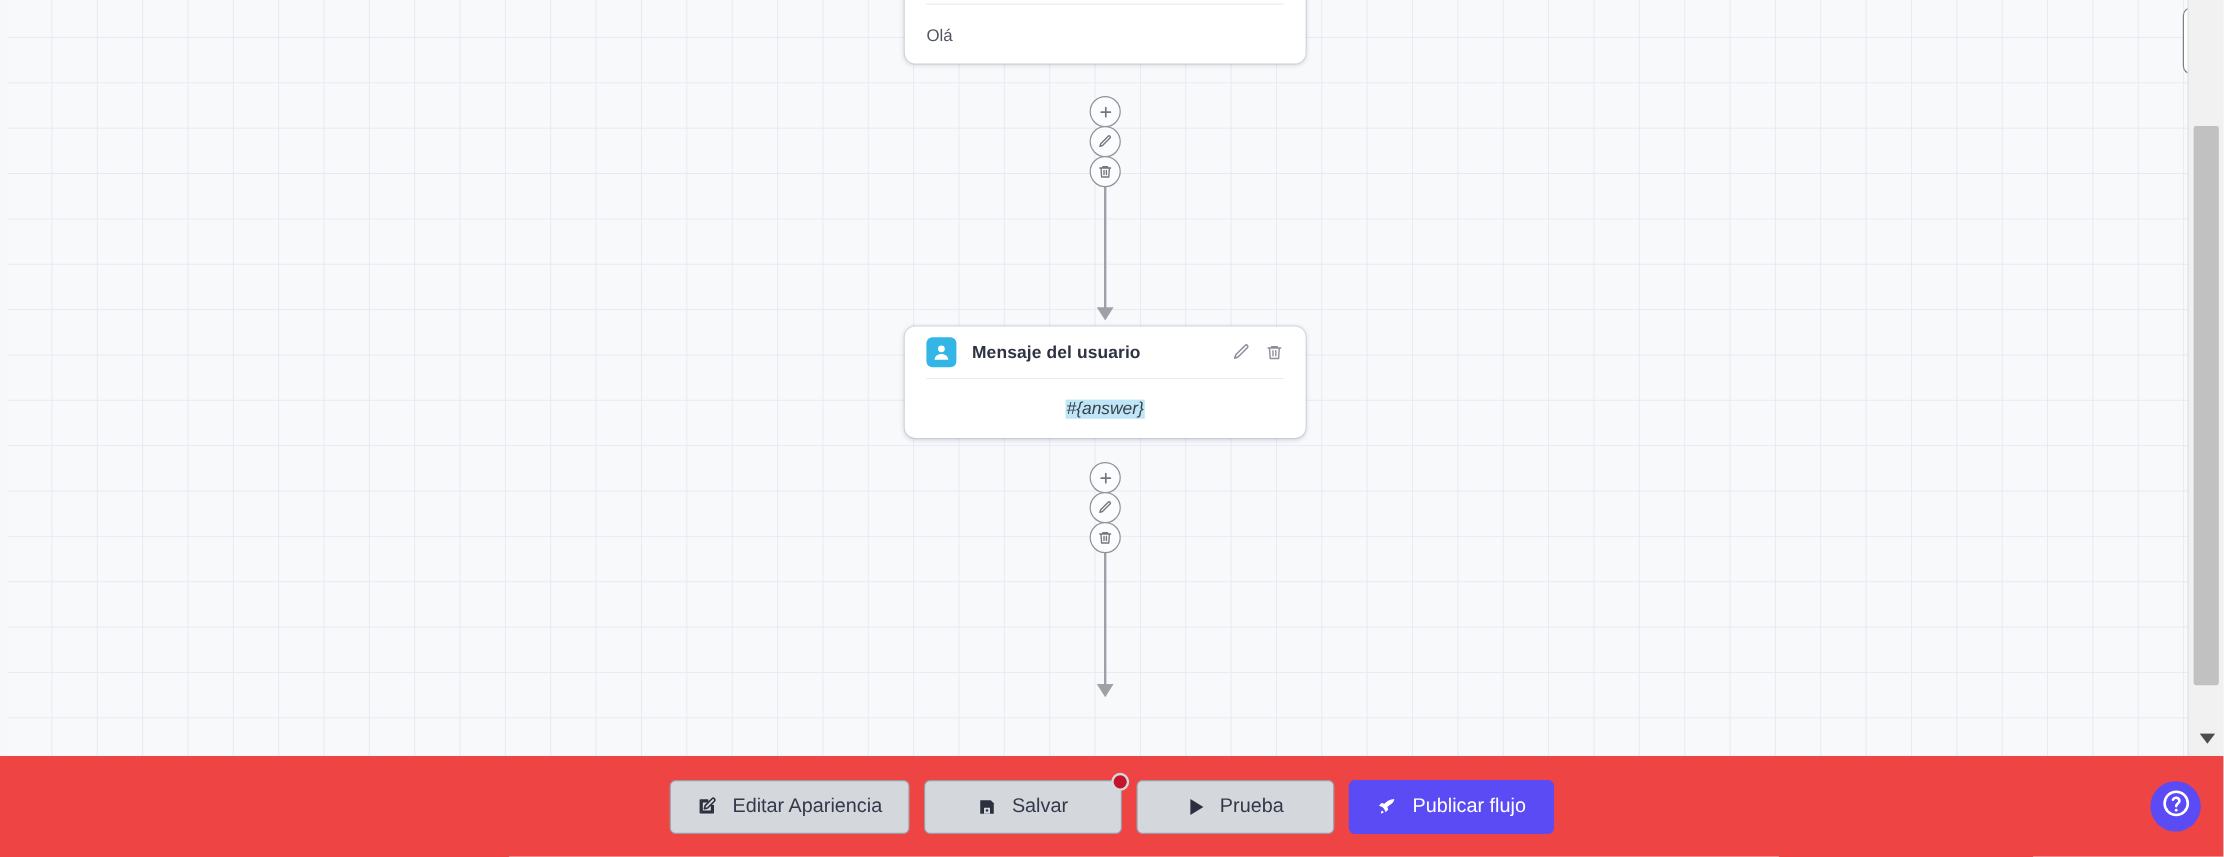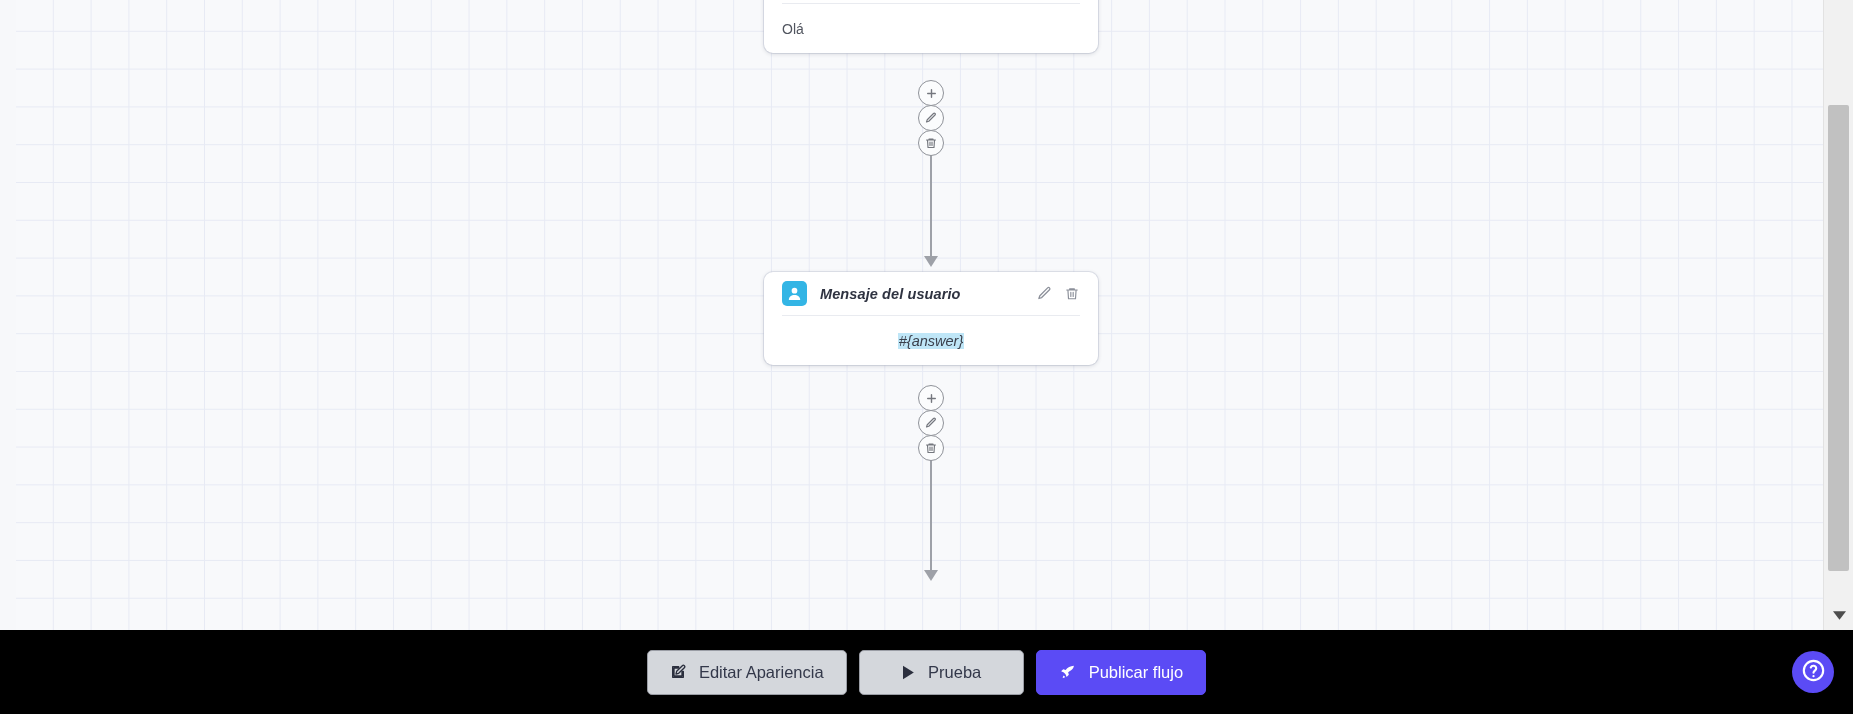--- a/index.html
+++ b/index.html
@@ -15,21 +15,21 @@
   #app {
     position: relative;
     width: 1853px;
     height: 714px;
     overflow: hidden;
   }
 
   
   #canvas {
     position: absolute;
-    left: 16px; top: 0;
+    left: 6px; top: 0;
     width: 1823px;
     height: 630px;
     background-color: #f8f9fb;
     background-image:
       linear-gradient(to right, #e7eaf4 1px, transparent 1px),
       linear-gradient(to bottom, #e7eaf4 1px, transparent 1px);
     background-size: 37.8px 37.8px;
     background-position: -1px -7px;
     overflow: hidden;
   }
@@ -41,21 +41,20 @@
     background: #ffffff;
     border-radius: 9px;
     box-shadow: 0 1px 4px rgba(30,35,60,.17), 0 0 0 1px rgba(200,205,220,.45);
     padding: 0 18px;
   }
   .node-head {
     display: flex;
     align-items: center;
     height: 44px;
     border-bottom: 1px solid #e9ebf0;
-    font-style: italic;
   }
   .node-badge {
     width: 25px; height: 25px;
     border-radius: 5px;
     flex: 0 0 auto;
     display: flex; align-items: center; justify-content: center;
   }
   .node-badge svg { display: block; }
   .node-title {
     margin-left: 13px;
@@ -164,21 +163,21 @@
     cursor: pointer;
     color: #4d4d4d;
   }
 
   
   #toolbar {
     position: absolute;
     left: 0; bottom: 0;
     width: 1853px;
     height: 84px;
-    background: #000000;
+    background: #ef4444;
     display: flex;
     align-items: center;
     justify-content: center;
     gap: 12px;
   }
   .tbtn {
     position: relative;
     height: 45px;
     min-width: 165px;
     padding: 0 22px;
@@ -326,20 +325,31 @@
       <span>
         <svg width="16" height="16" viewBox="0 0 24 24" fill="none" stroke="#2b2f3e" stroke-width="2" stroke-linecap="round" stroke-linejoin="round">
           <path d="M4 4h9v2H6v12h12v-7h2v9H4z"></path>
           <path d="M18.5 2.5a2.1 2.1 0 0 1 3 3L13 14l-4 1 1-4 8.5-8.5z"></path>
         </svg>
       </span>
       <span>Editar Apariencia</span>
     </div>
 
 
+    <div class="tbtn">
+      <span class="badge-dot"></span>
+      <span>
+        <svg width="15" height="15" viewBox="0 0 24 24" fill="#2b2f3e">
+          <path d="M3 3h14l4 4v14H3z"></path>
+          <rect x="8" y="13" width="8" height="8" fill="#d4d7dc"></rect>
+          <circle cx="12" cy="16.5" r="1.6" fill="#2b2f3e"></circle>
+        </svg>
+      </span>
+      <span>Salvar</span>
+    </div>
 
     <div class="tbtn">
       <span>
         <svg width="14" height="15" viewBox="0 0 16 18" fill="#2b2f3e">
           <path d="M2 1l13 8-13 8z"></path>
         </svg>
       </span>
       <span>Prueba</span>
     </div>
 

